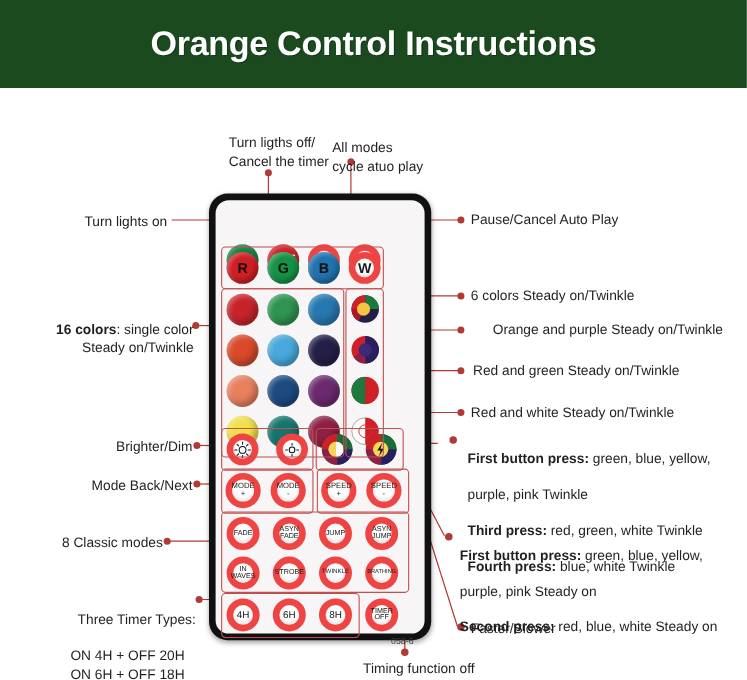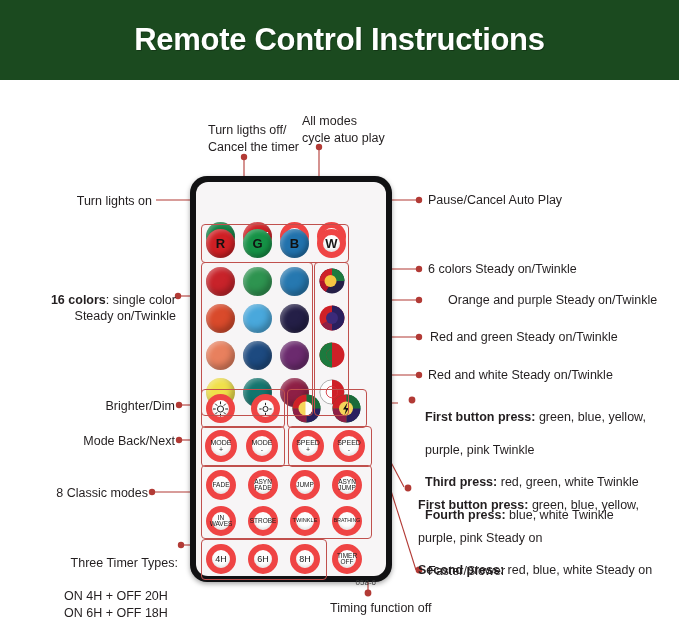--- a/index.html
+++ b/index.html
@@ -125,21 +125,21 @@
   .anno.left  { text-align:right; }
   .anno b { font-weight:bold; }
 
   
   #overlay { position:absolute; left:0; top:0; width:679px; height:618px; pointer-events:none; }
 </style>
 </head>
 <body>
 
 <div id="header" style="background: rgb(27, 74, 31);">
-  <div class="title" style="color: rgb(255, 255, 255);">Remote Control Instructions</div>
+  <div class="title" style="color: rgb(255, 255, 255);">Orange Control Instructions</div>
 </div>
 
 <svg id="overlay">
   <g stroke="#b23a35" stroke-width="1.1" fill="none">
 
     <line x1="156" y1="200" x2="200" y2="200"></line>
 
     <line x1="244" y1="158" x2="244" y2="188"></line>
 
     <line x1="319" y1="148" x2="319" y2="188"></line>
@@ -353,21 +353,21 @@
     <div class="hlbox" style="left:5px;  top:283px; width:171px; height:74px;"></div>
     <div class="hlbox" style="left:5px;  top:357px; width:126px; height:41px;"></div>
   </div>
 </div>
 
 <div class="anno left" style="left:20px; top:193px; width:132px;">Turn lights on</div>
 
 <div class="anno" style="left:208px; top:122px; width:130px; text-align:left;">Turn ligths off/
 Cancel the timer</div>
 
-<div class="anno" style="left:302px; top:113px; width:120px; text-align:left;">All modes
+<div class="anno" style="left:302px; top:126px; width:120px; text-align:left;">All modes
 cycle atuo play</div>
 
 <div class="anno right" style="left:428px; top:192px; width:220px;">Pause/Cancel Auto Play</div>
 
 <div class="anno left" style="left:18px; top:275px; width:158px;">
   <b>16 colors</b><span>: single color
 Steady on/Twinkle</span>
 </div>
 
 <div class="anno right" style="left:428px; top:261px; width:230px;">6 colors Steady on/Twinkle</div>

